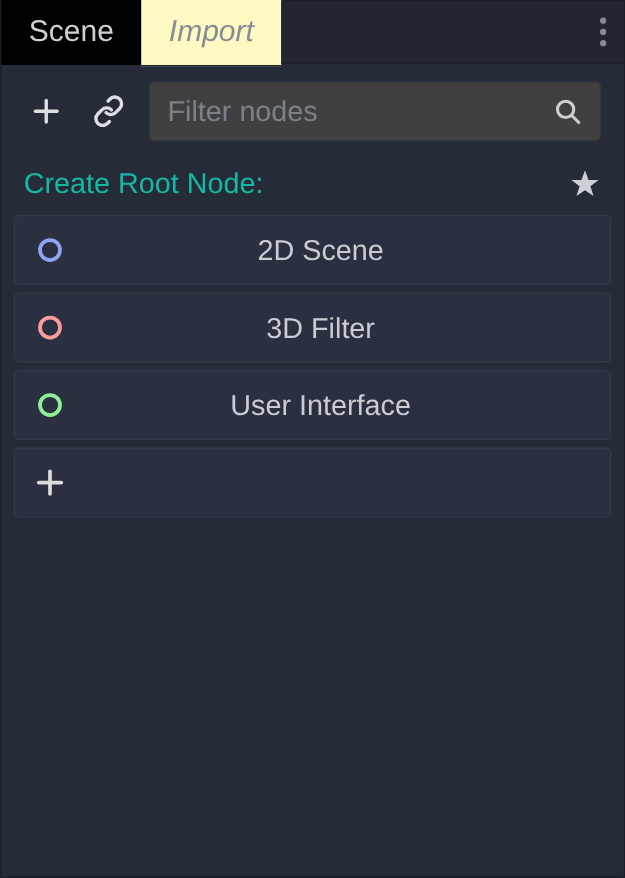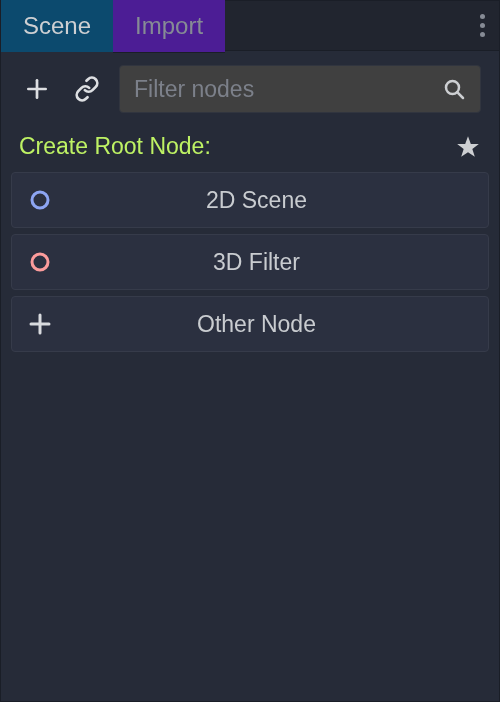--- a/index.html
+++ b/index.html
@@ -31,27 +31,28 @@
       align-items: center;
       height: 50px;
       position: relative;
     }
     
     .tab {
       padding: 12px 22px;
       font-size: 24px;
       color: #CDCFD2;
       cursor: pointer;
-      background: #0c4a6e;
+      background: #000000;
     }
     
     .tab.inactive {
-      background: #4c1d95;
+      background: #fef9c3;
       color: #868B95;
       border-bottom: 1px solid #1A1E27;
+      font-style: italic;
     }
     
     .tab-spacer {
       flex: 1;
       background: #21252F;
       height: 100%;
       border-bottom: 1px solid #1A1E27;
     }
     
     .tab-menu {
@@ -121,21 +122,21 @@
     .search-icon {
       color: #CDCFD2;
     }
     
     .section-header {
       display: flex;
       align-items: center;
       justify-content: space-between;
       padding: 8px 18px 12px 18px;
       font-size: 23px;
-      color: #bef264;
+      color: #14b8a6;
     }
     
     .star-icon {
       color: #CDCFD2;
       cursor: pointer;
     }
     
     .node-list {
       display: flex;
       flex-direction: column;
@@ -232,24 +233,31 @@
 
     <div class="node-button">
       <div class="node-icon">
         <svg width="24" height="24" viewBox="0 0 24 24" fill="none" stroke-width="3">
           <circle cx="12" cy="12" r="8" stroke="#FC9C9C"></circle>
         </svg>
       </div>
       <span class="node-label">3D Filter</span>
     </div>
 
+    <div class="node-button">
+      <div class="node-icon">
+        <svg width="24" height="24" viewBox="0 0 24 24" fill="none" stroke-width="3">
+          <circle cx="12" cy="12" r="8" stroke="#8EEF97"></circle>
+        </svg>
+      </div>
+      <span class="node-label">User Interface</span>
+    </div>
 
     <div class="node-button">
       <div class="node-icon">
         <svg width="24" height="24" viewBox="0 0 24 24" fill="none" stroke-width="3" stroke-linecap="round" stroke="#D8DADE">
           <line x1="12" y1="3" x2="12" y2="21"></line>
           <line x1="3" y1="12" x2="21" y2="12"></line>
         </svg>
       </div>
-      <span class="node-label">Other Node</span>
     </div>
   </div>
 </div>
 
 </body></html>

